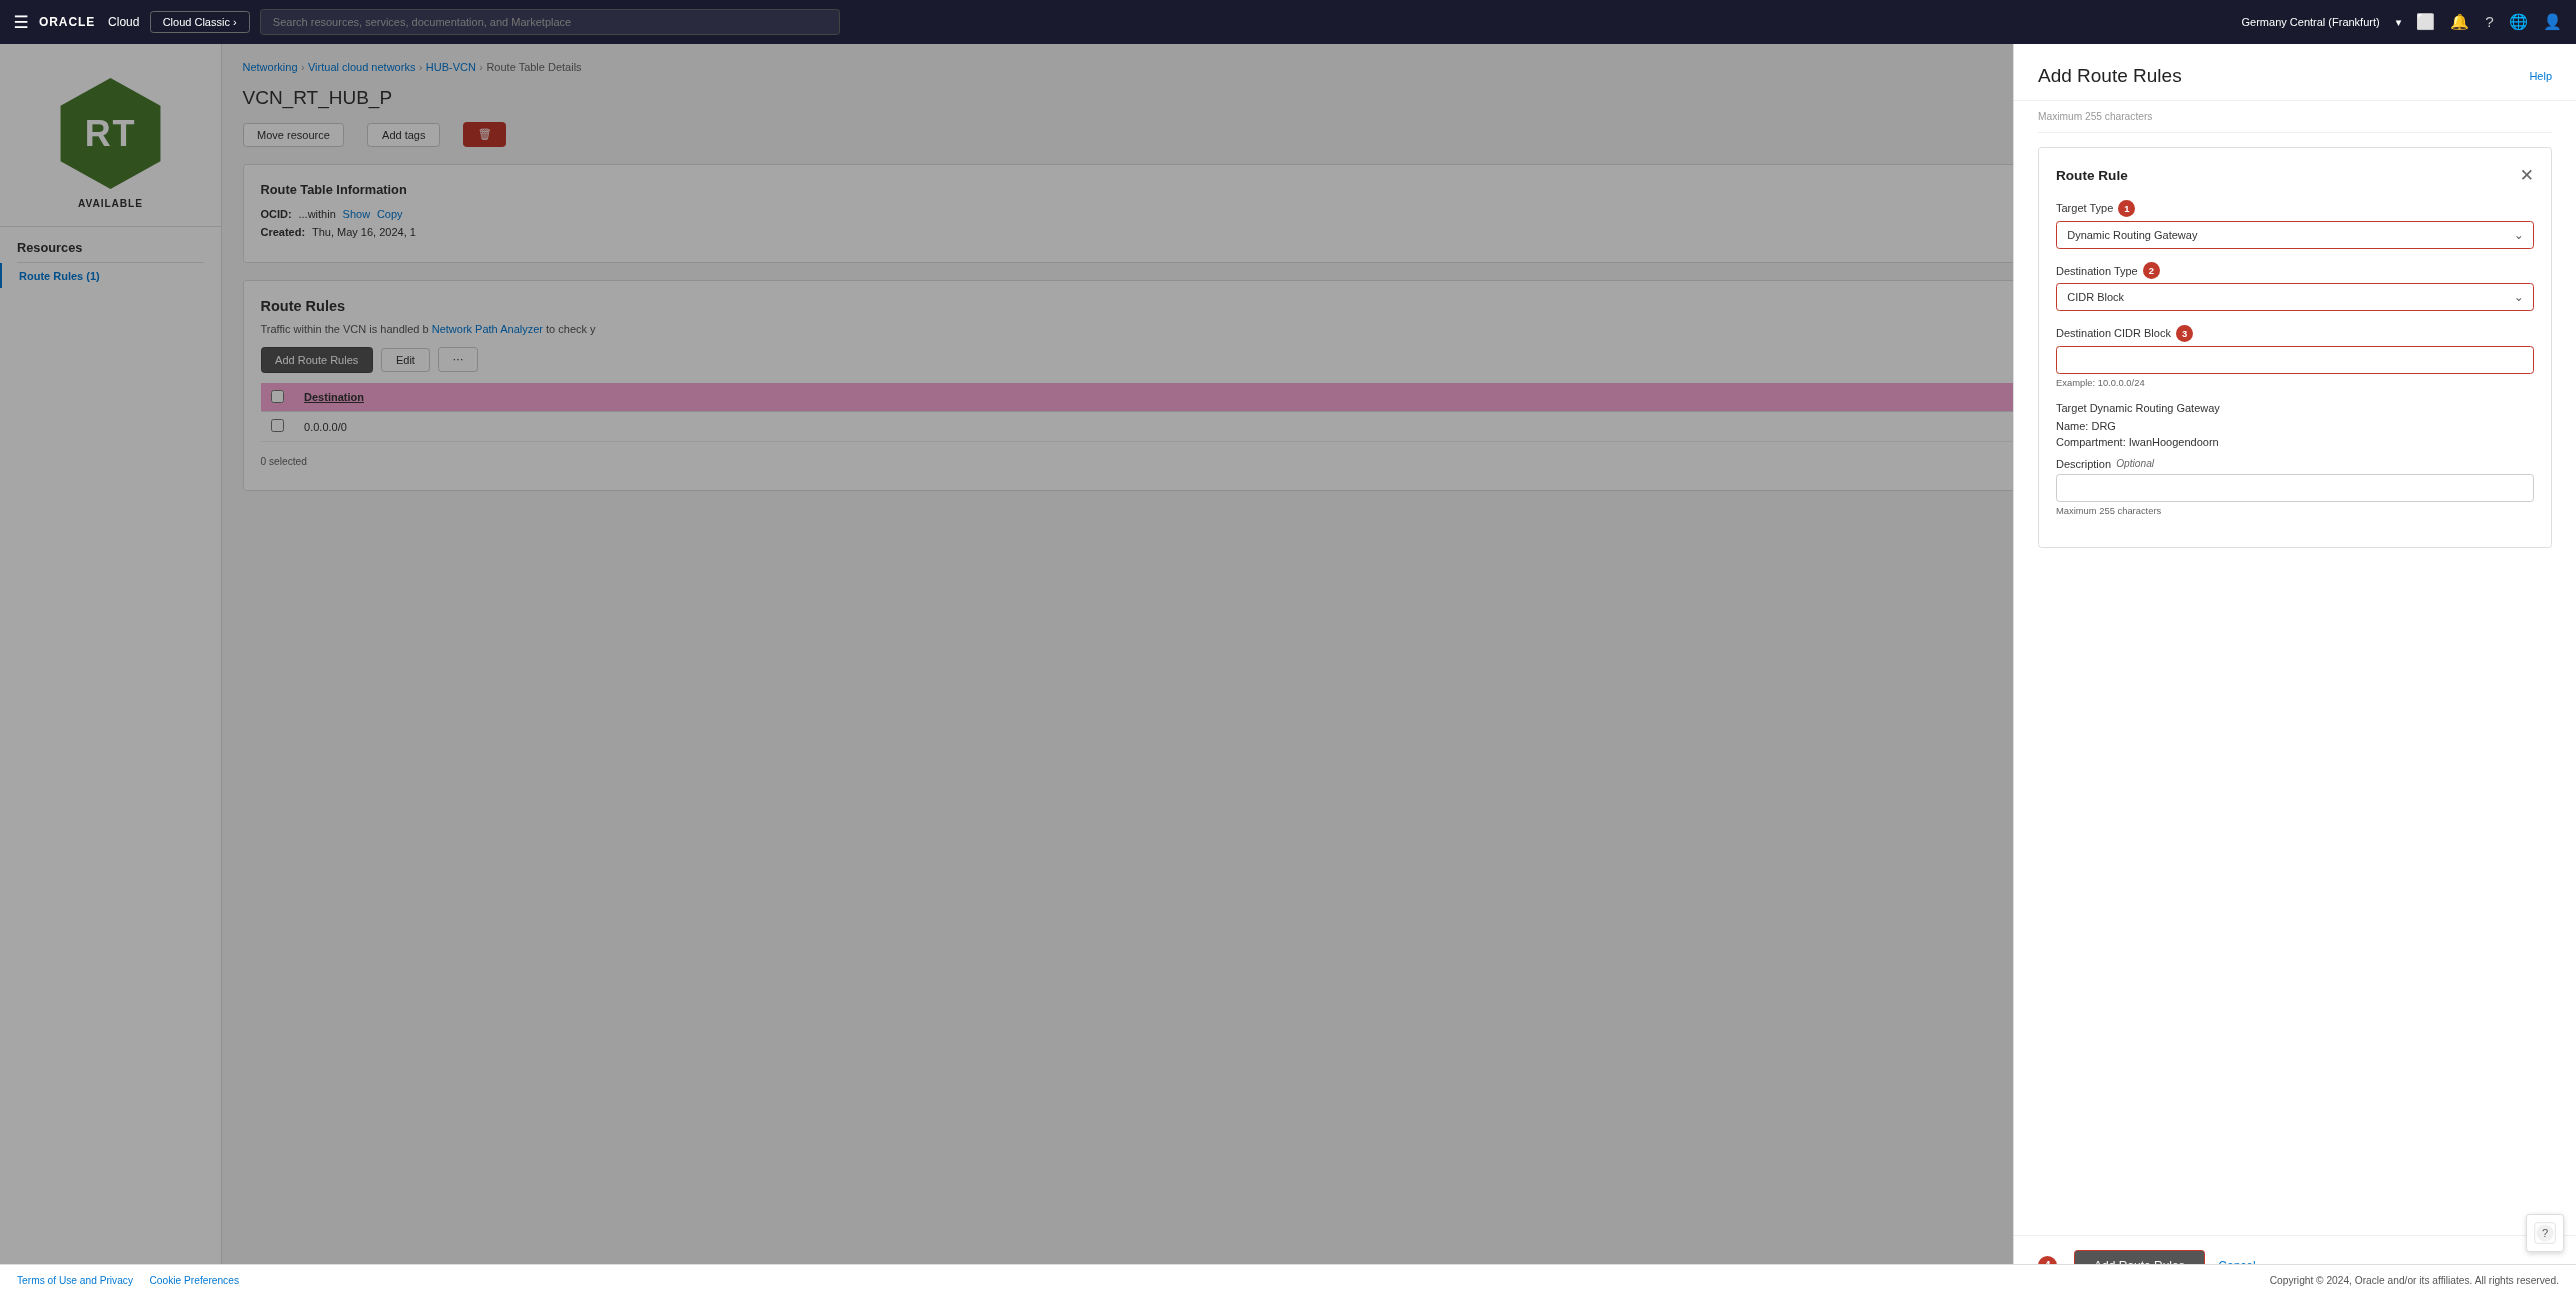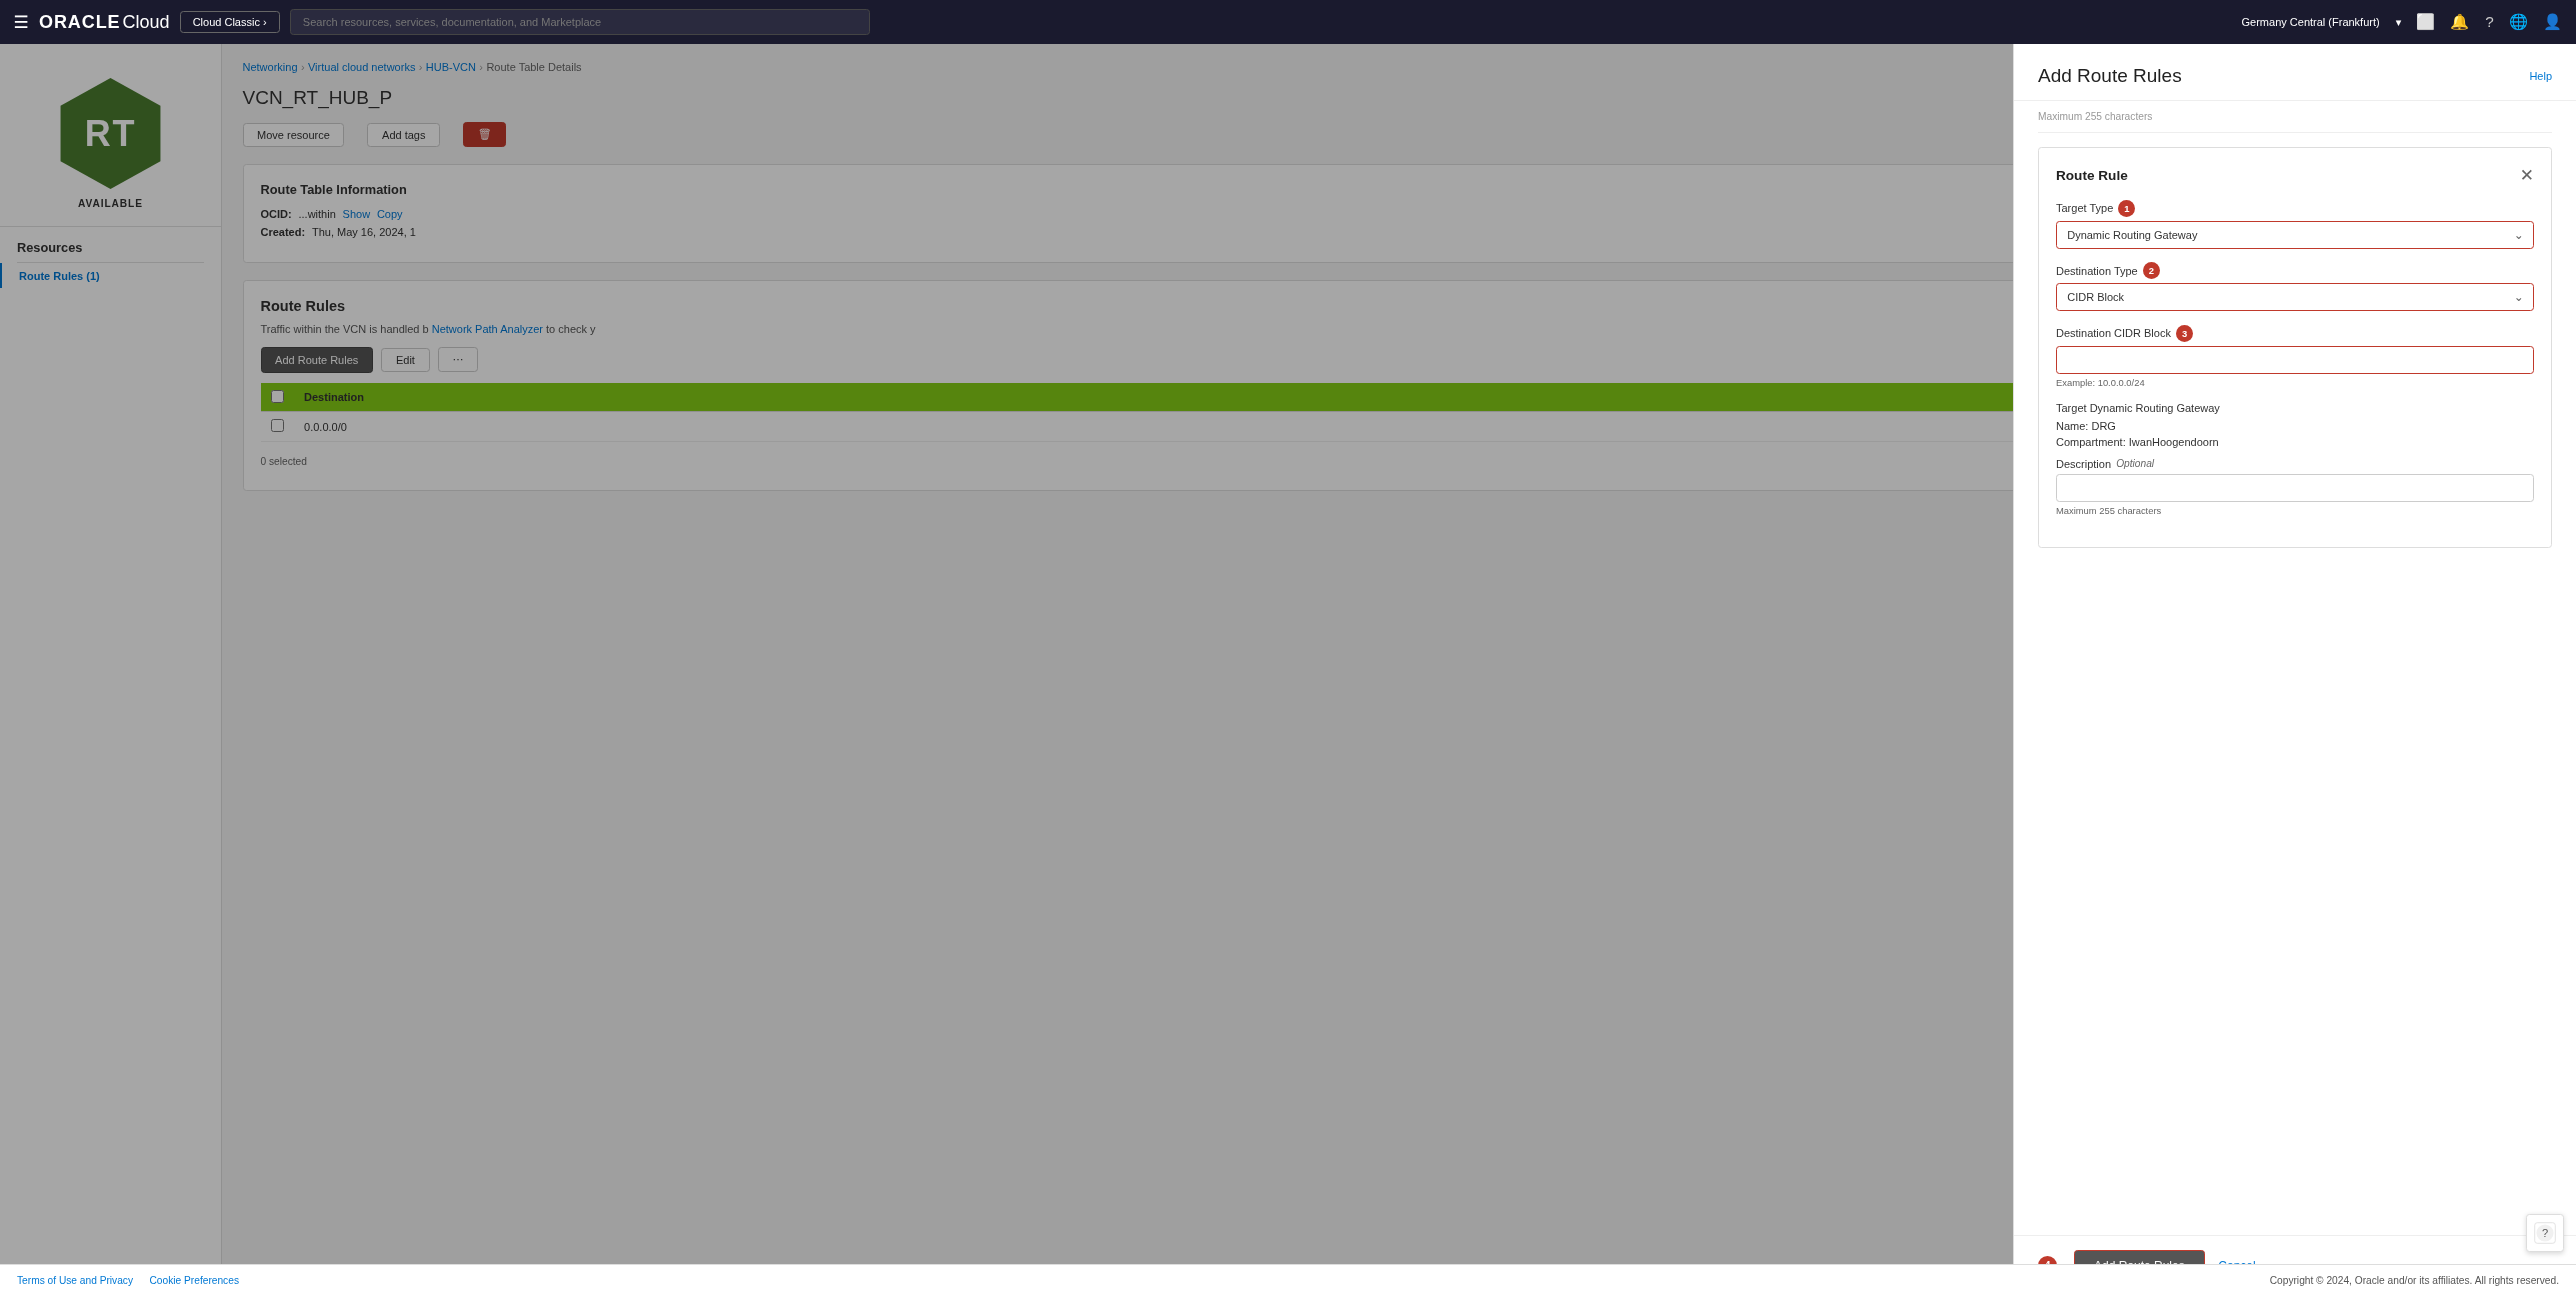--- a/index.html
+++ b/index.html
@@ -11,21 +11,21 @@
       height: 44px;
       display: flex;
       align-items: center;
       padding: 0 13.6px;
       gap: 10.2px;
       position: fixed;
       top: 0; left: 0; right: 0;
       z-index: 1000;
     }
     .nav-hamburger { color: #fff; font-size: 17px; cursor: pointer; }
-    .oracle-logo { display: flex; align-items: center; gap: 2px; color: #fff; font-size: 18px; font-weight: 300; }
+    .oracle-logo { display: flex; align-items: center; gap: 13px; color: #fff; font-size: 12px; font-weight: 300; }
     .oracle-logo .oracle-text { color: #fff; font-weight: 700; letter-spacing: 0.9px; }
     .oracle-logo .cloud-text { color: #fff; font-weight: 300; }
     .cloud-classic-btn {
       background: transparent;
       border: 0.9px solid #666;
       color: #fff;
       padding: 4.3px 12px;
       border-radius: 3.4px;
       font-size: 11px;
       cursor: pointer;
@@ -190,21 +190,22 @@
       font-weight: 500;
     }
 
     .data-table { width: 100%; border-collapse: collapse; font-size: 11px; }
     .data-table th {
       text-align: left;
       padding: 6.8px 10.2px;
       border-bottom: 1.7px solid #ddd;
       font-weight: 700;
       color: #333;
-      background: #84cc16;
+      background: #f9a8d4;
+      text-decoration: underline;
     }
     .data-table td { padding: 6.8px 10.2px; border-bottom: 0.9px solid #eee; color: #333; }
     .data-table .checkbox-cell { width: 31px; }
     .table-footer { font-size: 10.2px; color: #666; padding: 6.8px 0; margin-top: 6.8px; }
 
     
     .overlay {
       position: fixed;
       top: 44px; left: 0; right: 0; bottom: 0;
       background: rgba(0,0,0,0.35);

